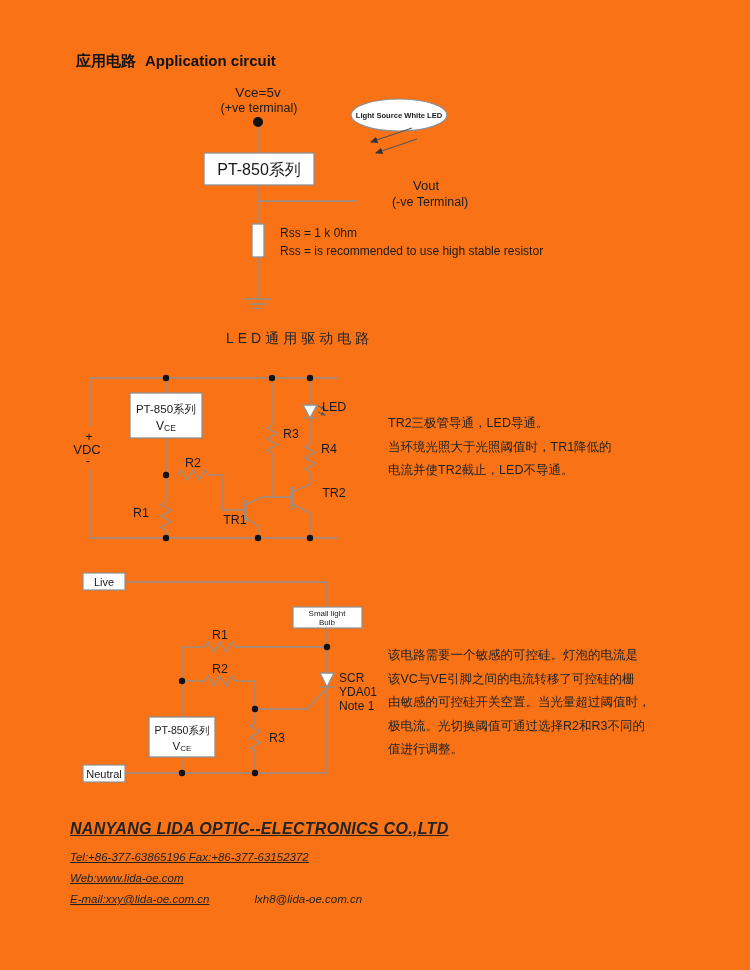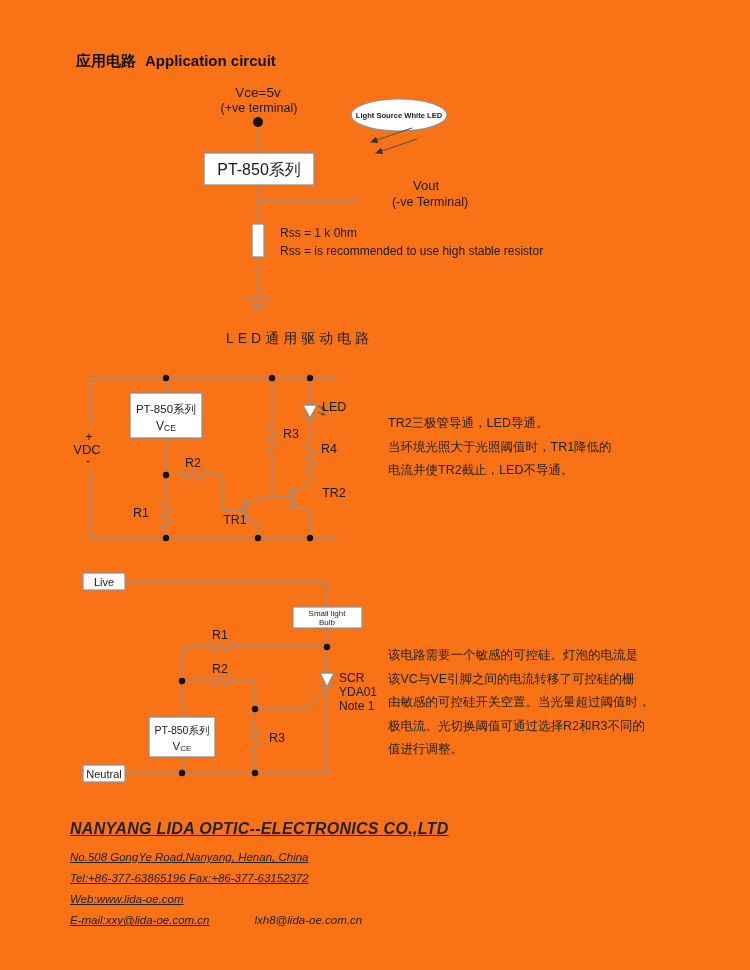--- a/index.html
+++ b/index.html
@@ -210,21 +210,20 @@
   <div class="abs desc desc2">
     <div>该电路需要一个敏感的可控硅。灯泡的电流是</div>
     <div>该VC与VE引脚之间的电流转移了可控硅的栅</div>
     <div>由敏感的可控硅开关空置。当光量超过阈值时，</div>
     <div>极电流。光切换阈值可通过选择R2和R3不同的</div>
     <div>值进行调整。</div>
   </div>
 
   <div class="abs footer">
     <div class="company">NANYANG LIDA OPTIC--ELECTRONICS CO.,LTD</div>
-    <div class="fline">No.508 GongYe Road,Nanyang, Henan, China</div>
     <div class="fline">Tel:+86-377-63865196 Fax:+86-377-63152372</div>
     <div class="fline">Web:www.lida-oe.com</div>
     <div class="fline">
       <span>E-mail:xxy@lida-oe.com.cn</span><span class="email2">lxh8@lida-oe.com.cn</span>
     </div>
   </div>
 
 </div>
 
 </body></html>

